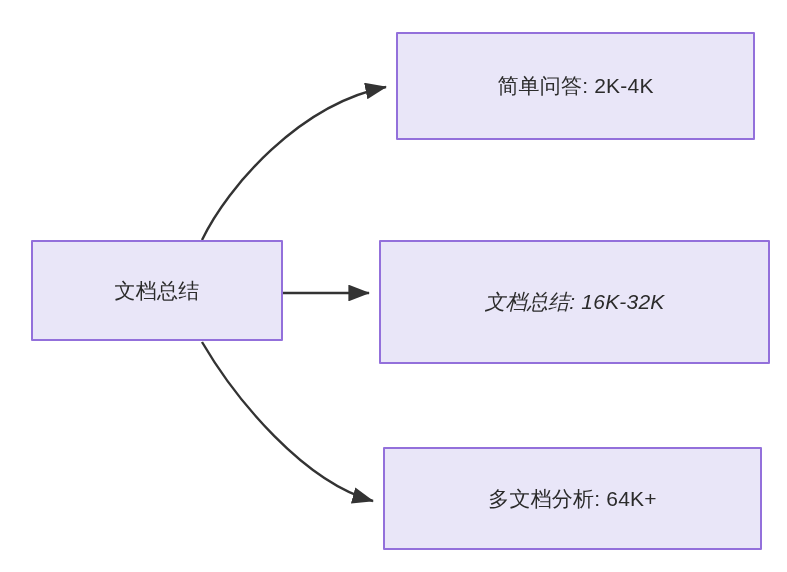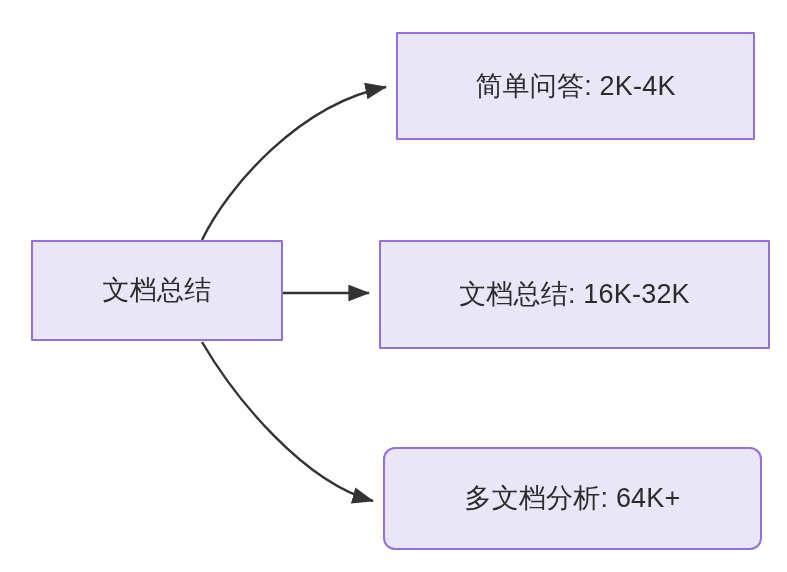--- a/index.html
+++ b/index.html
@@ -34,35 +34,35 @@
   .node {
     position: absolute;
     box-sizing: border-box;
     background: #e9e6f8;
     border: 2px solid #9370db;
     border-radius: 1px;
     display: flex;
     align-items: center;
     justify-content: center;
     color: #2b2b2b;
-    font-size: 27px;
+    font-size: 21px;
     font-weight: 400;
     letter-spacing: 0.2px;
     line-height: 1.2;
     white-space: nowrap;
   }
   .node-label {
     display: block;
     padding: 0 6px;
   }
   
   #node-source   { left: 31px;  top: 240px; width: 252px; height: 101px; }
   #node-target-0 { left: 396px; top: 32px;  width: 359px; height: 108px; }
-  #node-target-1 { left: 379px; top: 240px; width: 391px; height: 109px; }
-  #node-target-2 { left: 383px; top: 447px; width: 379px; height: 103px; border-radius: 12px; }
+  #node-target-1 { left: 379px; top: 240px; width: 391px; height: 124px; font-style: italic; }
+  #node-target-2 { left: 383px; top: 447px; width: 379px; height: 103px; }
 </style>
 </head>
 <body>
 
 <div id="canvas">
 
   <svg id="edge-layer" viewBox="0 0 787 572">
     <defs>
       <marker id="arrowhead" markerWidth="9" markerHeight="7" refX="8.6" refY="3.5" orient="auto" markerUnits="strokeWidth">
         <polygon points="0,0 9,3.5 0,7" fill="#333333"></polygon>

